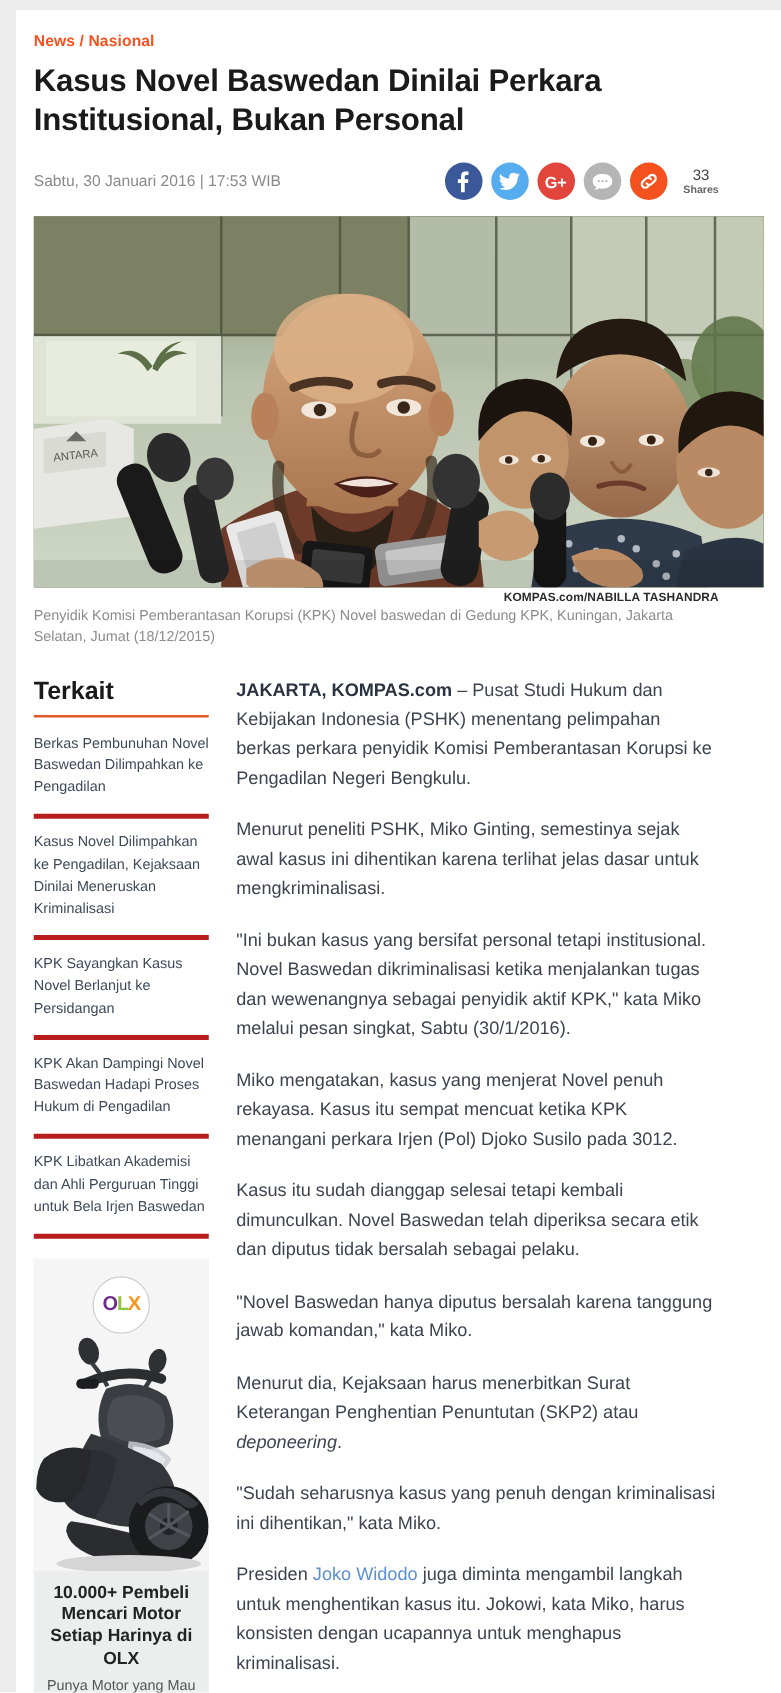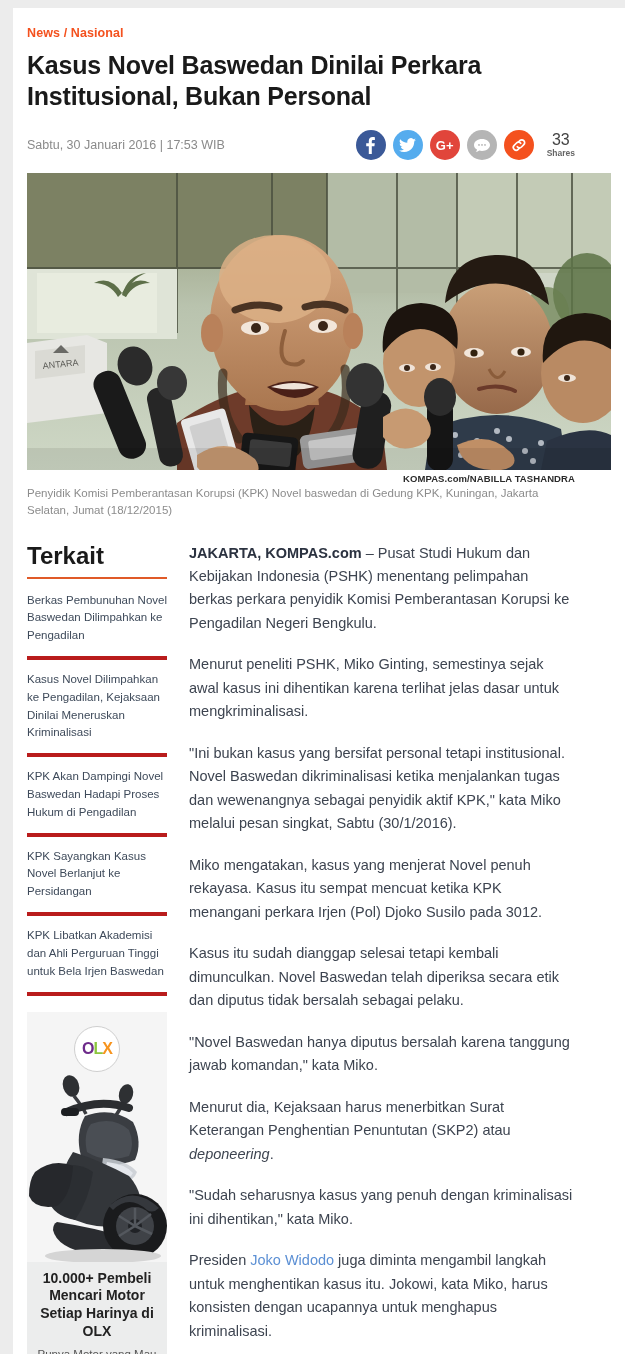--- a/index.html
+++ b/index.html
@@ -89,21 +89,21 @@
   .sbtn.gp { background: #e1453b; font-size: 13px; font-family: "Liberation Sans", sans-serif; }
   .sbtn.cm { background: #b5b5b5; }
   .sbtn.lk { background: #f4511e; }
   .share-count {
     margin-left: 6px;
     text-align: center;
     line-height: 1.05;
   }
   .share-count .num {
     display: block;
-    font-size: 16px;
+    font-size: 12px;
     color: #444;
     font-weight: 500;
   }
   .share-count .lbl {
     display: block;
     font-size: 8.5px;
     color: #666;
     font-weight: bold;
   }
 
@@ -136,21 +136,21 @@
   .cols {
     display: flex;
     margin-top: 22px;
     gap: 22px;
   }
   .col-left { width: 140px; flex: 0 0 140px; }
   .col-right { flex: 1 1 auto; }
 
   
   .terkait-title {
-    font-size: 24px;
+    font-size: 20px;
     font-weight: bold;
     color: #1a1a1a;
     margin: 0 0 7px 0;
   }
   .terkait-rule {
     height: 2px;
     background: #e05a28;
     width: 140px;
     margin-bottom: 2px;
   }
@@ -436,22 +436,22 @@
     </div>
 
     <div class="cols">
 
       <div class="col-left">
         <div class="terkait-title">Terkait</div>
         <div class="terkait-rule"></div>
 
         <div class="terkait-item">Berkas Pembunuhan Novel Baswedan Dilimpahkan ke Pengadilan</div>
         <div class="terkait-item">Kasus Novel Dilimpahkan ke Pengadilan, Kejaksaan Dinilai Meneruskan Kriminalisasi</div>
+        <div class="terkait-item">KPK Sayangkan Kasus Novel Berlanjut ke Persidangan</div>
         <div class="terkait-item">KPK Akan Dampingi Novel Baswedan Hadapi Proses Hukum di Pengadilan</div>
-        <div class="terkait-item">KPK Sayangkan Kasus Novel Berlanjut ke Persidangan</div>
         <div class="terkait-item">KPK Libatkan Akademisi dan Ahli Perguruan Tinggi untuk Bela Irjen Baswedan</div>
 
         <div class="ad">
           <svg class="ad-choices" viewBox="0 0 14 12">
             <rect x="0" y="0" width="14" height="12" fill="#fff"></rect>
             <rect x="0.5" y="0.5" width="13" height="11" fill="none" stroke="#29abe2"></rect>
             <polygon points="4,2.5 4,9.5 11,6" fill="#29abe2"></polygon>
             <circle cx="5.2" cy="6" r="1.3" fill="#fff"></circle>
           </svg>
 

